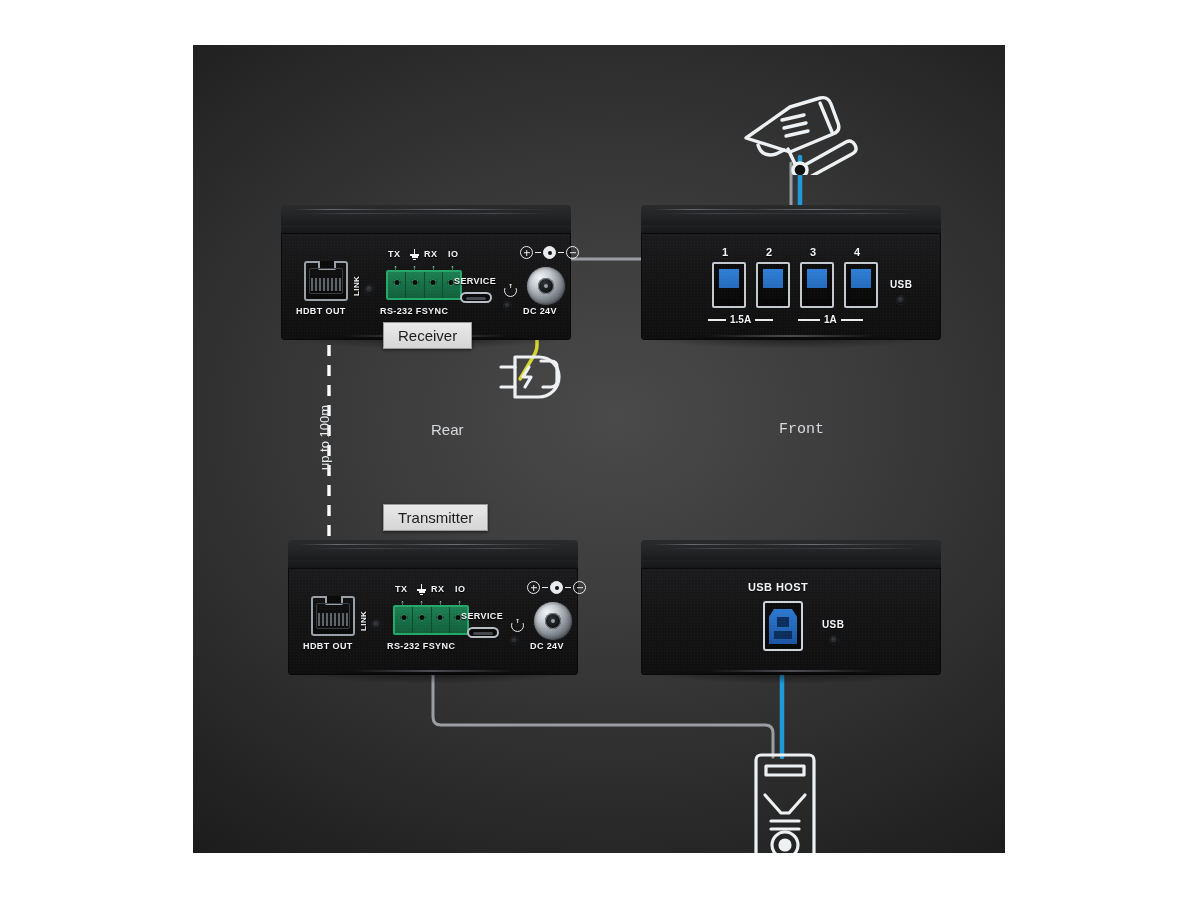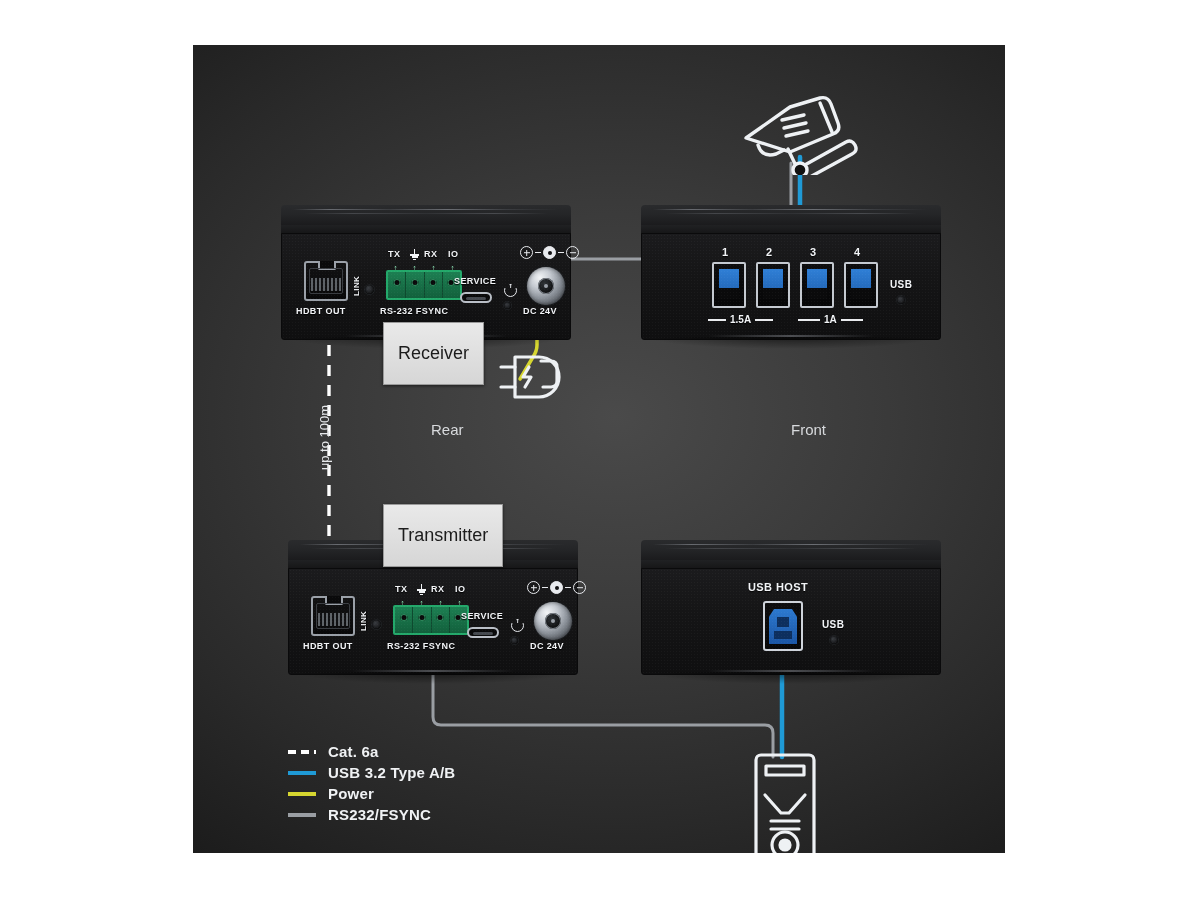--- a/index.html
+++ b/index.html
@@ -125,22 +125,22 @@
   .usbb .slot1{position:absolute;left:12px;right:12px;top:14px;height:10px;background:#0d2f5e;}
   .usbb .slot2{position:absolute;left:9px;right:9px;top:28px;height:8px;background:#0d2f5e;}
 
   
   .ampbracket{position:absolute;display:flex;align-items:center;gap:4px;}
   .ampbracket .ln{height:2px;background:#e9ebee;}
   .ampbracket .tx{color:#f2f4f7;font-weight:bold;text-shadow:0 1px 1px #000;}
 
   
   .boxlbl{position:absolute;background:linear-gradient(180deg,#e9e9e9,#d6d6d6);
-          color:#1c1c1c;border:1px solid #9a9a9a;font-size:18px;
-          padding:20px 14px;white-space:nowrap;box-shadow:0 1px 3px rgba(0,0,0,.55);}
+          color:#1c1c1c;border:1px solid #9a9a9a;font-size:15px;
+          padding:4px 14px;white-space:nowrap;box-shadow:0 1px 3px rgba(0,0,0,.55);}
   .plainlbl{position:absolute;color:#d8dadd;font-size:15px;white-space:nowrap;}
 
   
   .vlabel{position:absolute;color:#e6e8eb;font-size:13px;white-space:nowrap;
           transform-origin:0 0;transform:rotate(-90deg);}
 
   
   .legend{position:absolute;}
   .legend .row{display:flex;align-items:center;height:21px;}
   .legend .swatch{width:28px;height:4px;margin-right:12px;flex:0 0 28px;}
@@ -399,37 +399,19 @@
           <circle cx="36" cy="95" r="13"></circle>
           <circle cx="36" cy="95" r="5" fill="#eef1f4"></circle>
         </g>
       </svg>
     </div>
 
     <div class="boxlbl" style="left:190px;top:277px;">Receiver</div>
     <div class="boxlbl" style="left:190px;top:459px;">Transmitter</div>
 
     <div class="plainlbl" style="left:220px;top:376px;margin-left:18px;">Rear</div>
-    <div class="plainlbl" style="left:598px;top:376px;">Front</div>
+    <div class="plainlbl" style="left:586px;top:376px;font-family:Liberation Mono, monospace;">Front</div>
 
     <div class="vlabel" style="left:124px;top:425px;">up to 100m</div>
 
-    <div class="legend" style="left:95px;top:696px;">
-      <div class="row">
-        <div class="swatch sw-dash"></div>
-        <div class="txt">Cat. 6a</div>
-      </div>
-      <div class="row">
-        <div class="swatch sw-usb"></div>
-        <div class="txt">USB 3.2 Type A/B</div>
-      </div>
-      <div class="row">
-        <div class="swatch sw-pwr"></div>
-        <div class="txt">Power</div>
-      </div>
-      <div class="row">
-        <div class="swatch sw-rs"></div>
-        <div class="txt">RS232/FSYNC</div>
-      </div>
-    </div>
 
   </div>
 </div>
 
 </body></html>

